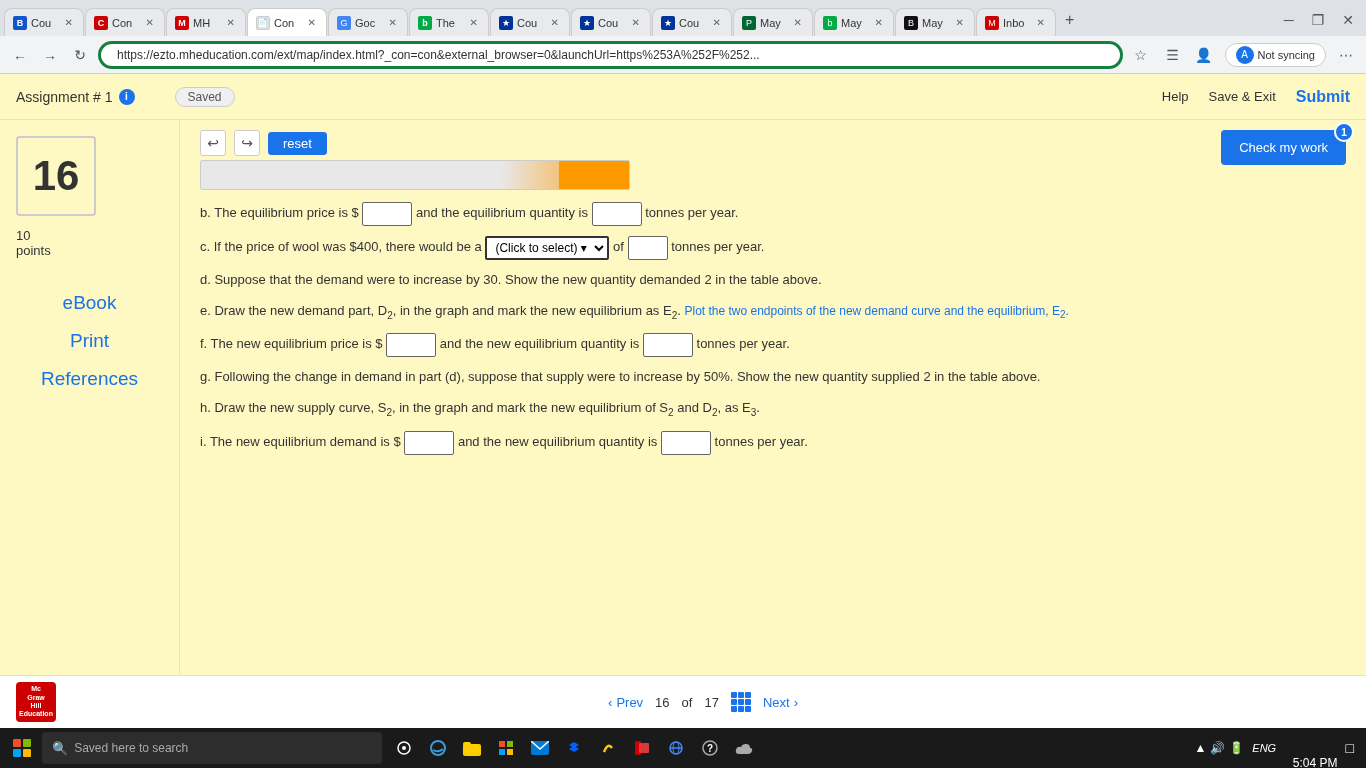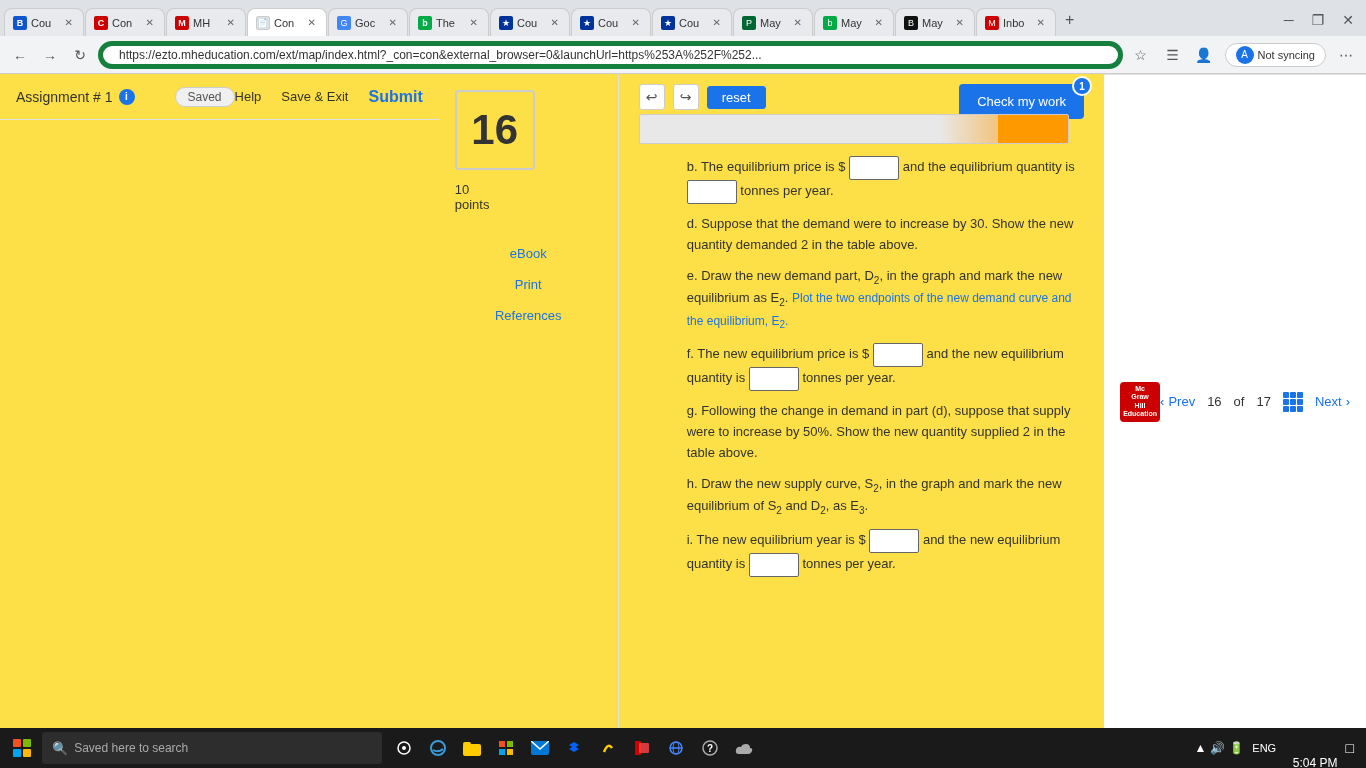--- a/index.html
+++ b/index.html
@@ -64,21 +64,21 @@
       border-bottom: 1px solid #ccc;
     }
     .nav-btn {
       width: 24px; height: 24px;
       display: flex; align-items: center; justify-content: center;
       cursor: pointer; color: #555; font-size: 14px; border-radius: 50%;
     }
     .address-input {
       flex: 1;
       background: white;
-      border: 5px solid #15803d;
+      border: 3px solid #15803d;
       border-radius: 20px;
       padding: 4px 16px;
       font-size: 12px;
       height: 28px;
       color: #333;
       outline: none;
     }
     .browser-actions { display: flex; align-items: center; gap: 8px; }
     .browser-action-btn {
       width: 24px; height: 24px;
@@ -94,23 +94,23 @@
     .avatar-circle {
       width: 18px; height: 18px; border-radius: 50%;
       background: #1a73e8; color: white;
       display: flex; align-items: center; justify-content: center;
       font-size: 10px;
     }
 
     
     .app-content {
       flex: 1;
-      background: #fde047;
-      display: flex;
-      flex-direction: row;
+      background: #fef9c3;
+      display: flex;
+      flex-direction: column;
       overflow: hidden;
     }
 
     
     .app-header {
       display: flex;
       align-items: center;
       padding: 8px 16px;
       border-bottom: 1px solid #e0e0e0;
       height: 46px;
@@ -197,21 +197,21 @@
     .sidebar-buttons {
       display: flex;
       flex-direction: column;
       gap: 4px;
       margin-top: 16px;
     }
     .sidebar-btn {
       color: #1a73e8;
       background: none;
       border: none;
-      font-size: 13px;
+      font-size: 19px;
       cursor: pointer;
       text-align: center;
       padding: 6px;
       border-radius: 4px;
     }
     .check-work-btn {
       background: #1a73e8;
       color: white;
       border: none;
       border-radius: 4px;
@@ -289,21 +289,20 @@
       background: #ff9900;
       border-radius: 0 2px 2px 0;
     }
 
     
     .question-text {
       font-size: 13px;
       color: #333;
       line-height: 1.6;
       margin-bottom: 10px;
-      margin-left: 48px;
     }
     .inline-input {
       width: 50px;
       height: 24px;
       border: 1px solid #666;
       border-radius: 2px;
       padding: 2px 4px;
       font-size: 12px;
       vertical-align: middle;
       outline: none;
@@ -599,20 +598,31 @@
         </div>
 
         <div class="question-text">
           <span>b. The equilibrium price is $</span>
           <input class="inline-input" type="text" style="">
           <span> and the equilibrium quantity is </span>
           <input class="inline-input" type="text" style="">
           <span> tonnes per year.</span>
         </div>
 
+        <div class="question-text">
+          <span>c. If the price of wool was $400, there would be a </span>
+          <select class="inline-select">
+            <option>(Click to select) ▾</option>
+            <option>surplus</option>
+            <option>shortage</option>
+          </select>
+          <span> of </span>
+          <input class="small-input" type="text" style="">
+          <span> tonnes per year.</span>
+        </div>
 
         <div class="question-text">
           <span>d. Suppose that the demand were to increase by 30. Show the new quantity demanded 2 in the table above.</span>
         </div>
 
         <div class="question-text">
           <span>e. Draw the new demand part, D</span><sub>2</sub><span>, in the graph and mark the new equilibrium as E</span><sub>2</sub><span>.</span>
           <span> </span>
           <a class="instruction-link" href="#">
             <span>Plot the two endpoints of the new demand curve and the equilibrium, E</span><sub>2</sub><span>.</span>
@@ -629,21 +639,21 @@
 
         <div class="question-text">
           <span>g. Following the change in demand in part (d), suppose that supply were to increase by 50%. Show the new quantity supplied 2 in the table above.</span>
         </div>
 
         <div class="question-text">
           <span>h. Draw the new supply curve, S</span><sub>2</sub><span>, in the graph and mark the new equilibrium of S</span><sub>2</sub><span> and D</span><sub>2</sub><span>, as E</span><sub>3</sub><span>.</span>
         </div>
 
         <div class="question-text">
-          <span>i. The new equilibrium year is $</span>
+          <span>i. The new equilibrium demand is $</span>
           <input class="inline-input" type="text" style="">
           <span> and the new equilibrium quantity is </span>
           <input class="inline-input" type="text" style="">
           <span> tonnes per year.</span>
         </div>
 
         <div style="height:60px;"></div>
       </div>
     </div>
 
@@ -768,21 +778,21 @@
         </svg>
       </div>
     </div>
 
     <div class="taskbar-right">
       <div class="system-tray">
         <span style="color:white;font-size:12px;">▲</span>
         <span style="color:white;font-size:12px;">🔊</span>
         <span style="color:white;font-size:12px;">🔋</span>
       </div>
-      <span style="color:white;font-size:11px;">ENG</span>
+      <span style="color:white;font-size:11px;font-style:italic;">ENG</span>
       <div class="clock-area">
         <div>5:04 PM</div>
         <div>9/23/2020</div>
       </div>
       <div style="color:white;font-size:14px;cursor:pointer;">□</div>
     </div>
   </div>
 </div>
 
 </body></html>

